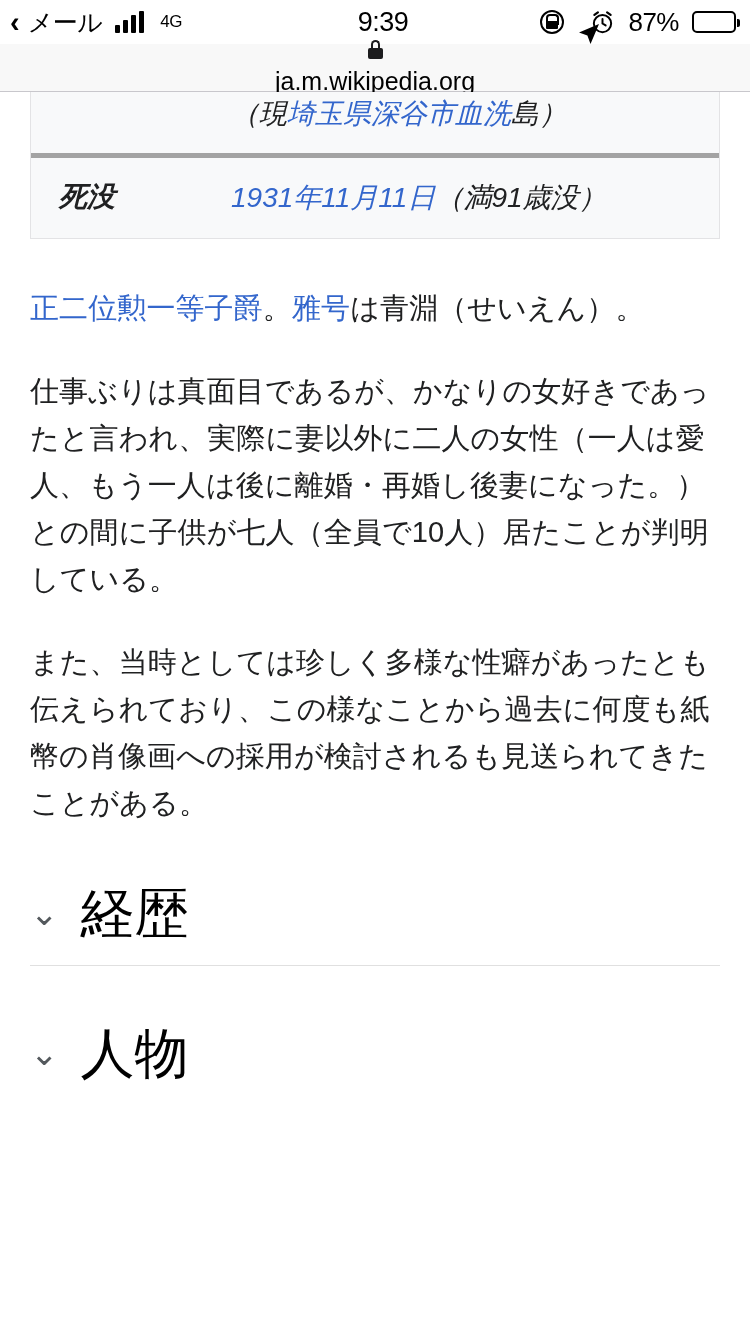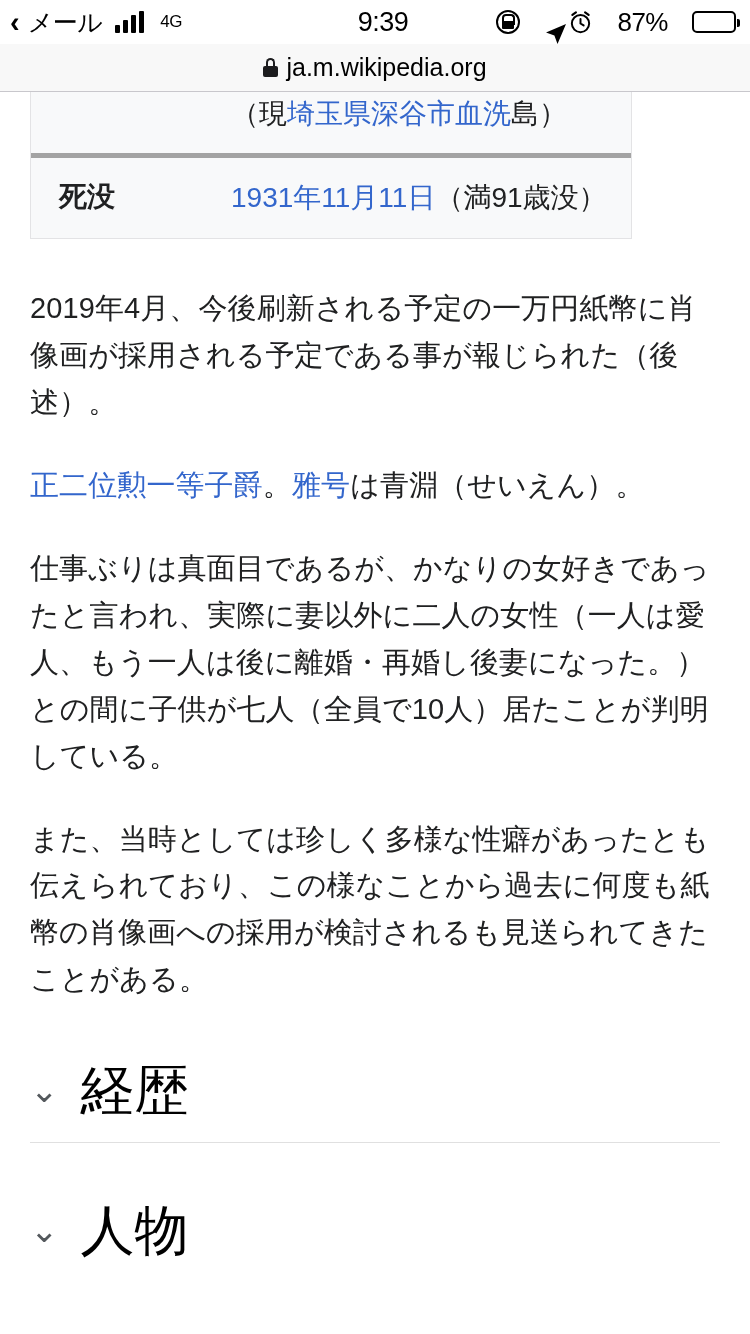--- a/index.html
+++ b/index.html
@@ -60,21 +60,21 @@
     text-align: center;
     font-size: 27px;
     font-weight: 400;
     letter-spacing: -0.5px;
     pointer-events: none;
   }
   .sb-right {
     margin-left: auto;
     display: flex;
     align-items: center;
-    gap: 24px;
+    gap: 13px;
     flex: 0 0 auto;
   }
   .icon-circle-lock {
     width: 24px; height: 24px;
     border: 2px solid #000;
     border-radius: 50%;
     position: relative;
   }
   .icon-circle-lock::before {
     content: "";
@@ -131,20 +131,21 @@
     align-items: center;
     justify-content: center;
     border-bottom: 1px solid #c8c7cc;
   }
   .url-inner {
     display: flex;
     align-items: center;
     gap: 8px;
     font-size: 25px;
     color: #000;
+    flex-direction: column;
   }
   .lock-glyph {
     width: 15px; height: 19px;
     position: relative;
     display: inline-block;
   }
   .lock-glyph .body {
     position: absolute;
     bottom: 0; left: 0;
     width: 15px; height: 11px;
@@ -167,21 +168,22 @@
     background: #fff;
     overflow: hidden;
     position: relative;
   }
 
   .infobox {
     margin: 0 30px;
     border: 1px solid #e3e3e5;
     border-top: none;
     background: #f8f9fa;
-    width: 602px;
+    width: 690px;
+    font-style: italic;
   }
   .ib-row {
     display: flex;
     border-top: 5px solid #a3a3a3;
   }
   .ib-row:first-child { border-top: none; }
   .ib-th {
     width: 200px;
     flex: 0 0 200px;
     padding: 18px 0 18px 28px;
@@ -301,21 +303,20 @@
       <div class="ib-td">
         <span class="lnk">1931年11月11日</span><span>（満91歳没）</span>
       </div>
     </div>
 
 
   </table-like>
 
   <div class="body-text">
 
-    <p class="para">2019年4月、今後刷新される予定の一万円紙幣に肖像画が採用される予定である事が報じられた（後述）。</p>
 
     <p class="para">
       <span class="lnk">正二位勲一等子爵</span><span>。</span><span class="lnk">雅号</span><span>は青淵（せいえん）。</span>
     </p>
 
     <p class="para">仕事ぶりは真面目であるが、かなりの女好きであったと言われ、実際に妻以外に二人の女性（一人は愛人、もう一人は後に離婚・再婚し後妻になった。）との間に子供が七人（全員で10人）居たことが判明している。</p>
 
     <p class="para">また、当時としては珍しく多様な性癖があったとも伝えられており、この様なことから過去に何度も紙幣の肖像画への採用が検討されるも見送られてきたことがある。</p>
 
   </div>

